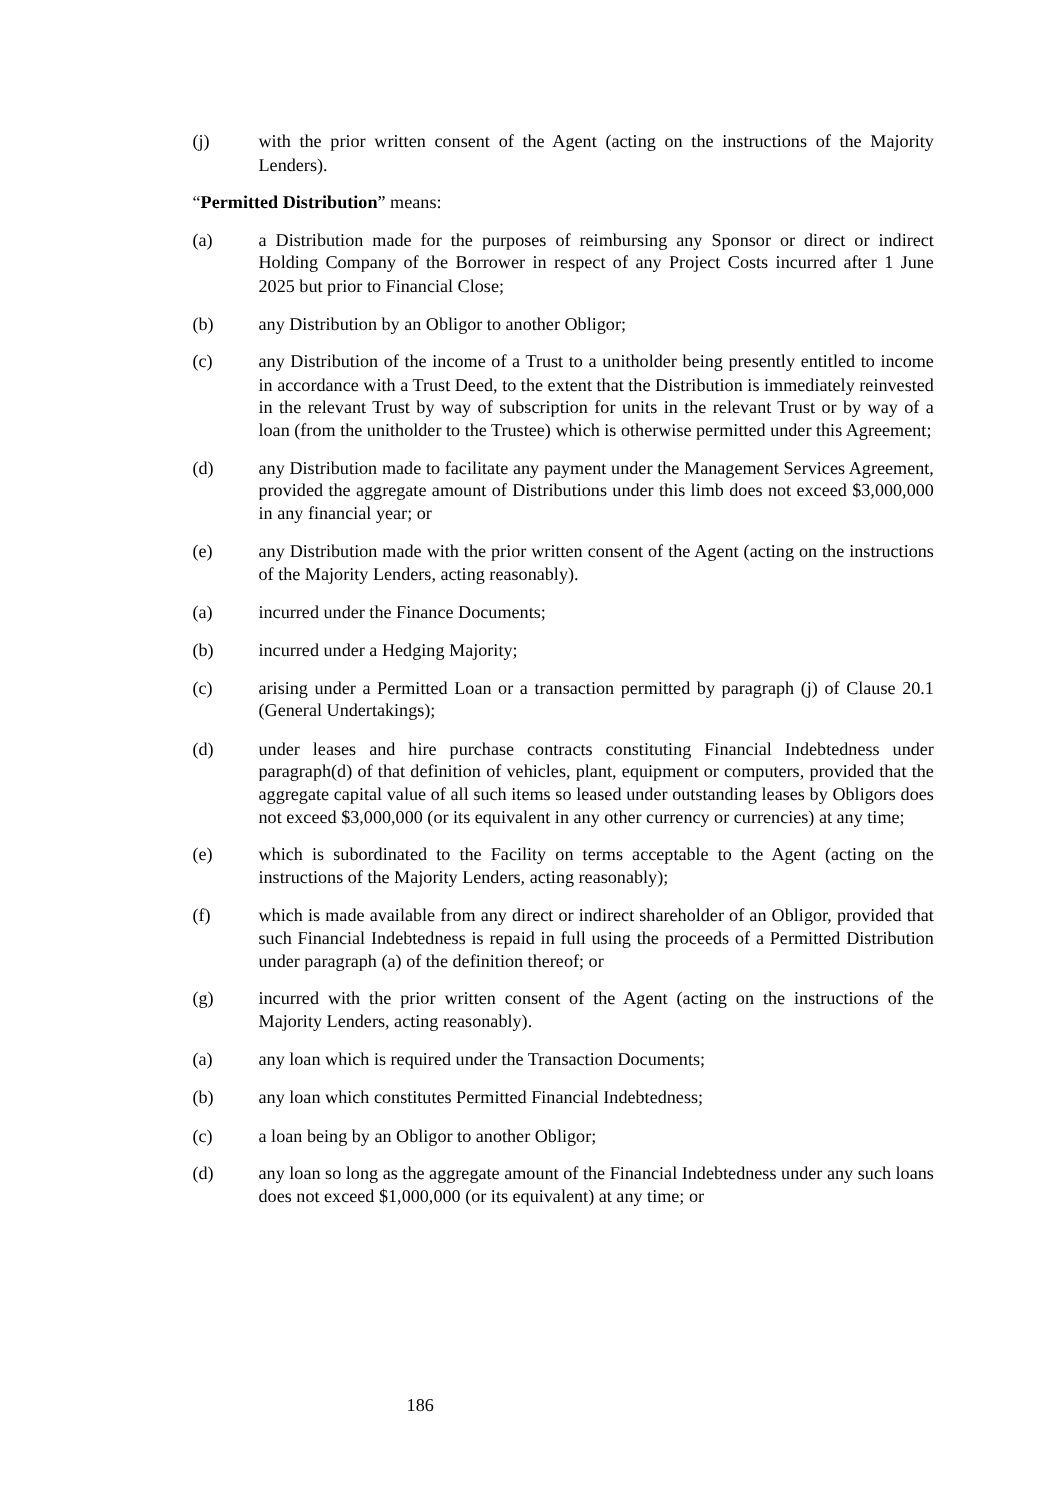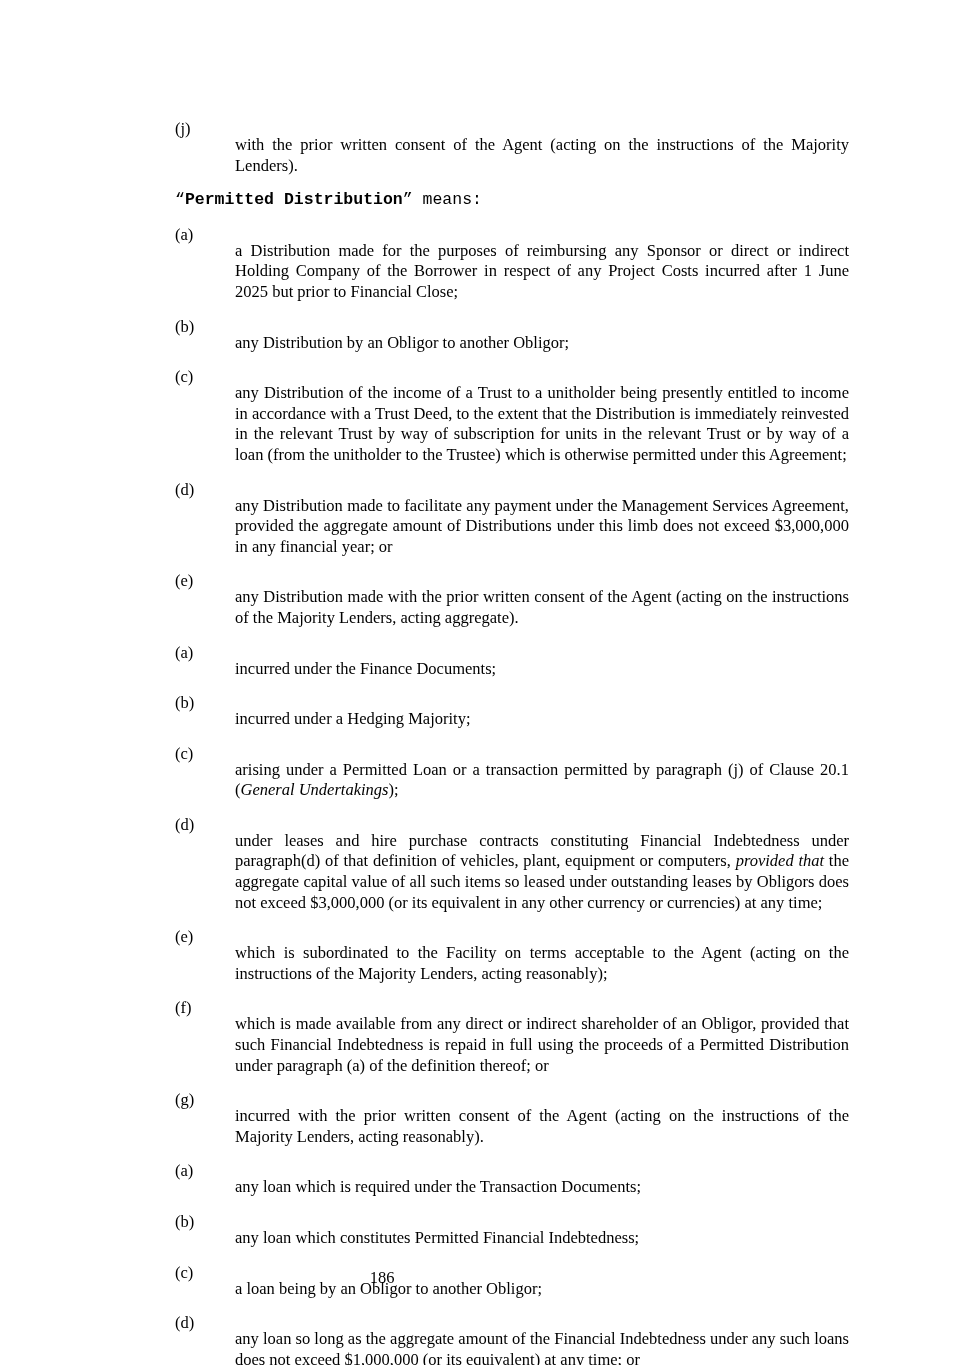--- a/index.html
+++ b/index.html
@@ -26,29 +26,27 @@
   .item {
     display: flex;
     margin: 0 0 14px 0;
   }
   .item .label {
     flex: 0 0 60px;
   }
   .item .body {
     flex: 1 1 auto;
     text-align: justify;
-    margin-top: 16px;
   }
   .heading {
     margin: 0 0 14px 0;
     text-align: left;
-    font-family: Liberation Mono, monospace;
   }
   .bd { font-weight: bold; }
-  .it { font-style: italic; }
+  .it { }
   .pagenum {
     position: absolute;
     left: 0;
     top: 1268px;
     width: 764px;
     text-align: center;
   }
 </style>
 </head>
 <body>
@@ -76,21 +74,21 @@
         <div class="item">
           <span class="label">(c)</span>
           <div class="body"><span>any Distribution of the income of a Trust to a unitholder being presently entitled to income in accordance with a Trust Deed, to the extent that the Distribution is immediately reinvested in the relevant Trust by way of subscription for units in the relevant Trust or by way of a loan (from the unitholder to the Trustee) which is otherwise permitted under this Agreement;</span></div>
         </div>
         <div class="item">
           <span class="label">(d)</span>
           <div class="body"><span>any Distribution made to facilitate any payment under the Management Services Agreement, provided the aggregate amount of Distributions under this limb does not exceed $3,000,000 in any financial year; or</span></div>
         </div>
         <div class="item">
           <span class="label">(e)</span>
-          <div class="body"><span>any Distribution made with the prior written consent of the Agent (acting on the instructions of the Majority Lenders, acting aggregate).</span></div>
+          <div class="body"><span>any Distribution made with the prior written consent of the Agent (acting on the instructions of the Majority Lenders, acting reasonably).</span></div>
         </div>
       </div>
 
     <div>
         <div class="item">
           <span class="label">(a)</span>
           <div class="body"><span>incurred under the Finance Documents;</span></div>
         </div>
         <div class="item">
           <span class="label">(b)</span>

